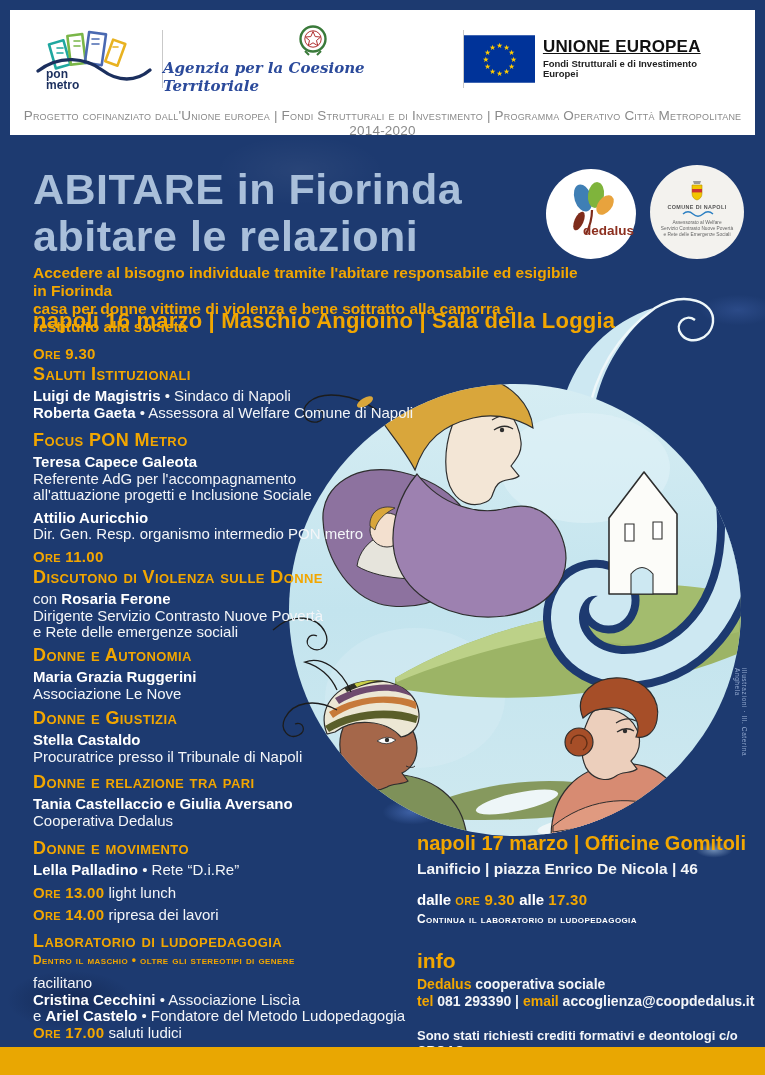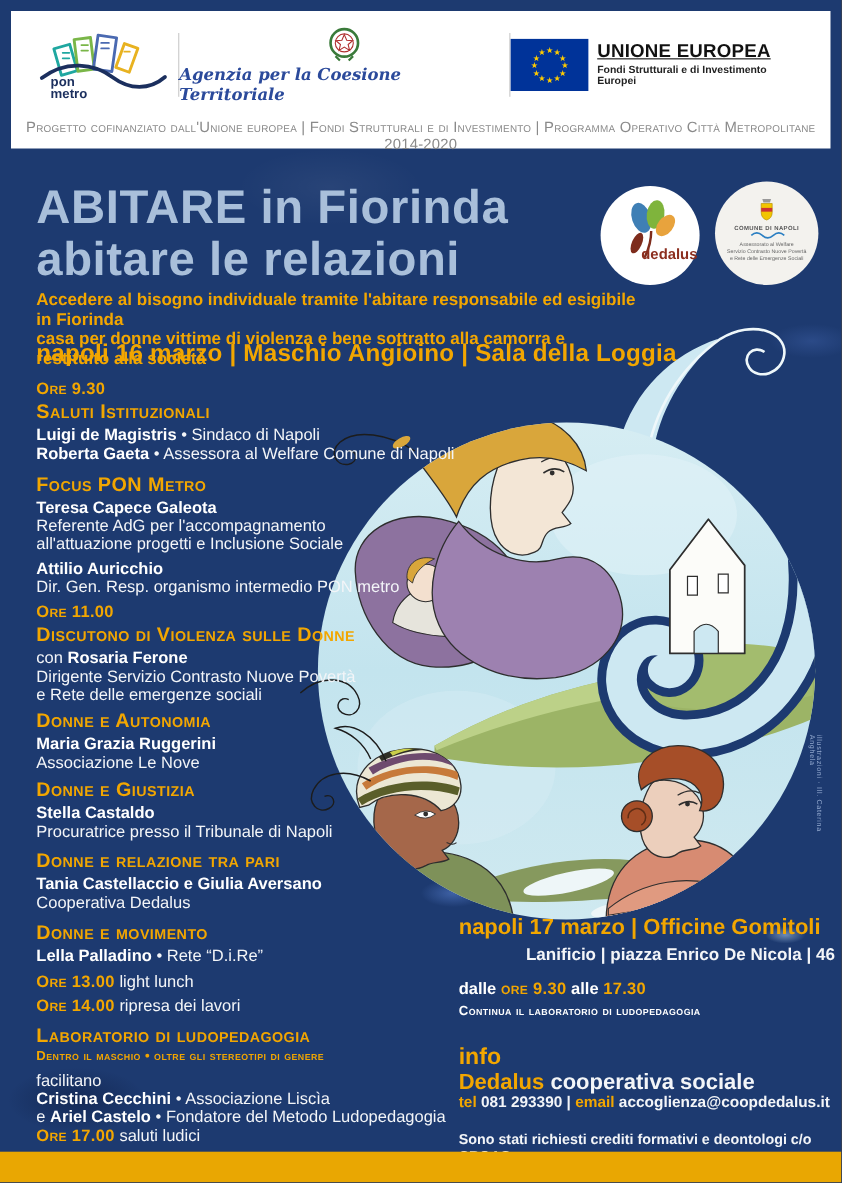--- a/index.html
+++ b/index.html
@@ -48,26 +48,26 @@
   .pl b{color:#fff;}
   .mt2{margin-top:2px;} .mt4{margin-top:4px;} .mt6{margin-top:6px;}
   .plain{font-weight:normal;color:#f3f5f8;font-variant:normal;font-size:15px;letter-spacing:0;}
 
   #s1{top:345px;} #s2{top:430px;} #s3{top:548px;} #s4{top:645px;} #s5{top:708px;}
   #s6{top:772px;} #s7{top:838px;} #s8{top:884px;} #s9{top:906px;} #s10{top:931px;} #s11{top:1024px;}
 
   
   .col2{left:417px;width:342px;color:#fff;}
   #d2head{top:832px;color:#f2a600;font-size:20px;font-weight:bold;}
-  #d2addr{top:860px;font-size:15.5px;font-weight:bold;color:#f3f5f8;text-align:right;}
+  #d2addr{top:860px;font-size:15.5px;font-weight:bold;color:#f3f5f8;}
   #d2time{top:891px;font-size:15px;font-weight:bold;}
   #d2cont{top:910px;}
   #infoblk{top:950px;}
   .info-t{color:#f2a600;font-size:21px;font-weight:bold;line-height:22px;}
-  .info-l{font-size:20px;font-weight:bold;line-height:18px;color:#f3f5f8;margin-top:3px;}
+  .info-l{font-size:14px;font-weight:bold;line-height:18px;color:#f3f5f8;margin-top:3px;}
   .info-l2{font-size:14px;font-weight:bold;line-height:17px;color:#f3f5f8;}
   .org{color:#f2a600;}
   #note{top:1028px;font-size:13px;font-weight:bold;color:#f3f5f8;}
 
   
   .illu{left:265px;top:278px;pointer-events:none;}
   .credit{left:734px;top:668px;height:110px;writing-mode:vertical-rl;text-orientation:sideways;
     font-size:6.5px;color:#93a9cf;letter-spacing:.6px;}
   .bottombar{left:0;top:1047px;width:765px;height:28px;background:#e9a702;}
 </style>

